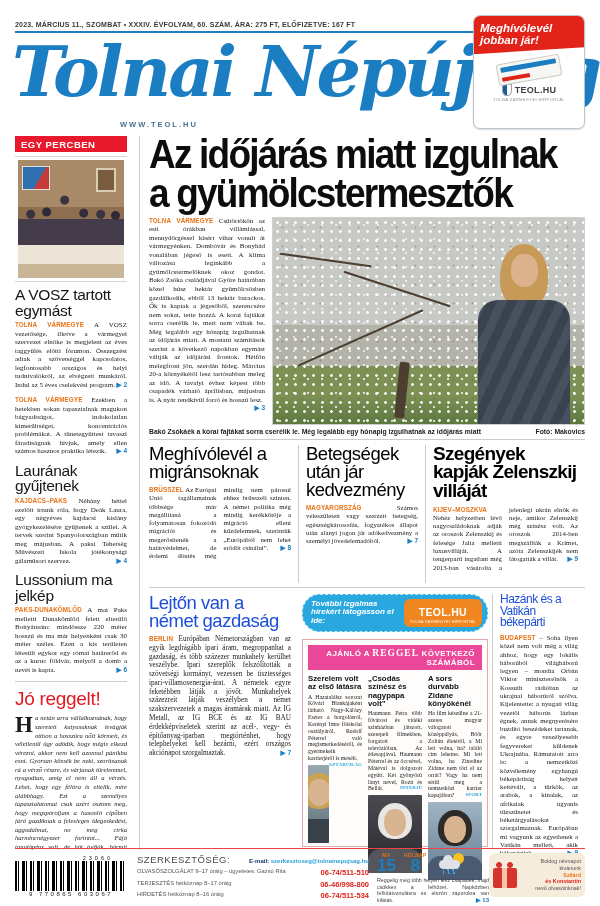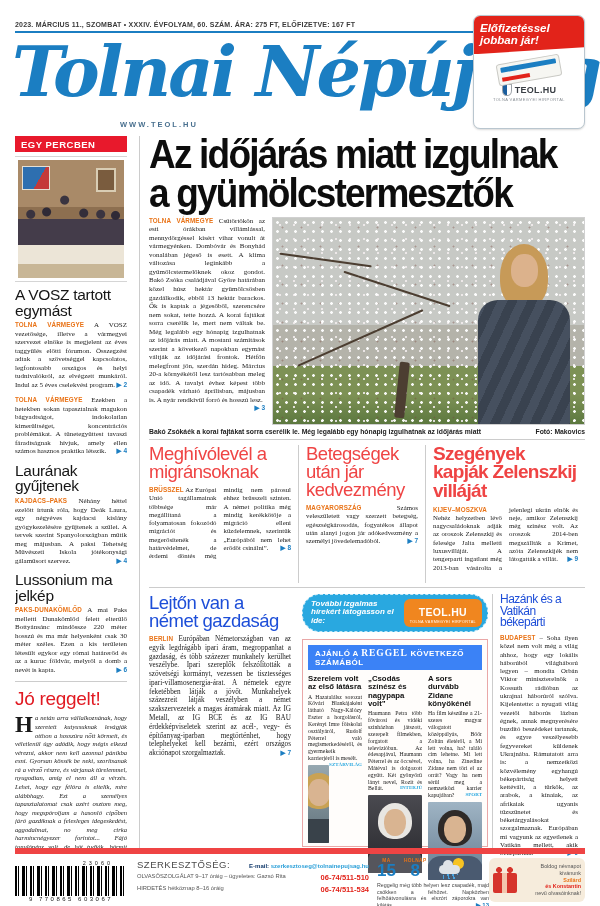--- a/index.html
+++ b/index.html
@@ -78,61 +78,61 @@
   .fig-body{position:absolute;right:14px;top:82px;width:92px;height:126px;border-radius:20px 20px 0 0;
       background:repeating-linear-gradient(115deg,#46505f 0 9px,#39424f 9px 18px)}
   .caption-row{display:flex;justify-content:space-between;gap:8px;font-size:6.8px;font-weight:bold;color:#222;
                padding:3px 0 4px;border-bottom:1px solid #ccc;margin-bottom:5px}
   .credit{white-space:nowrap}
   
   .sec-row{display:flex;height:138px;margin-bottom:4px}
   .sec-col{padding:0 7px;border-left:1px solid #ccc}
   .sec-col:first-child{border-left:none;padding-left:0}
   .c1{flex:0 0 142px}.c2{flex:0 0 112px}.c3{flex:1}
-  .sec-row h3{font-weight:400;font-size:18.5px;line-height:.98;letter-spacing:-.5px;margin:0 0 5px;color:#ef4444}
+  .sec-row h3{font-weight:400;font-size:18.5px;line-height:.98;letter-spacing:-.5px;margin:0 0 5px;color:#000000}
   .c3 h3{font-weight:700;font-size:19px;letter-spacing:-.7px}
   .twocol{column-count:2;column-gap:7px}
   .sec-row .body{font-size:6.8px}
   .main-div{border:none;border-top:1px solid #ccc;margin:0 0 6px}
   
   .bot-row{display:flex;height:254px}
   .bot-col{padding:0 7px;border-left:1px solid #ccc}
   .bot-col:first-child{border-left:none;padding-left:0}
   .g{flex:0 0 142px}.m{flex:0 0 186px;border-left:none;padding:0 4px}.v{flex:1}
   .bot-row h3{font-weight:400;font-size:18.5px;line-height:.98;letter-spacing:-.5px;margin:0 0 5px;color:#1d4ed8}
   .v h3{font-size:12px}
   .g .body{font-size:7.2px}
   .v .body{font-size:6.8px}
   .teol-banner{background:#29a8e0;border-radius:18px;display:flex;align-items:center;gap:4px;
                padding:4px 5px;margin-bottom:7px;border:1px dashed #bfe7f8}
   .teol-text{color:#fff;font-weight:bold;font-style:italic;font-size:8px;line-height:1.1;flex:1;padding-left:3px}
   .teol-logo{background:#f0861f;border-radius:6px;color:#fff;text-align:center;padding:3px 6px;min-width:62px}
   .teol-logo b{font-size:10.5px;letter-spacing:.3px;display:inline-block}
   .teol-logo small{display:block;font-size:3.8px;letter-spacing:.3px;opacity:.95}
   .ajanlo{border:1px solid #e9a7a7;background:#fffdfb;padding:5px;height:196px}
-  .ajanlo-head{background:#3b82f6;color:#fff;text-align:left;font-weight:bold;font-size:8px;
+  .ajanlo-head{background:#ec4899;color:#fff;text-align:right;font-weight:bold;font-size:8px;
                letter-spacing:.4px;padding:3px 7px;margin-bottom:5px}
   .reggel{font-family:"Liberation Serif",serif;font-size:9.5px;letter-spacing:1px}
   .aj-items{display:flex;gap:6px}
   .aj-item{flex:1;min-width:0}
   .aj-item h4{font-size:7.8px;line-height:1.08;margin:0 0 2px;color:#111}
   .aj-item .body{font-size:5.8px;line-height:1.18;margin-bottom:2px}
   .aj-tag{color:#29a8e0;font-size:5px;font-weight:bold;float:right}
   .portrait{height:78px;margin-top:3px;position:relative;overflow:hidden;border-radius:1px}
   .p1{background:linear-gradient(#97a8b0,#5f7079)}
   .p2{background:linear-gradient(#4a4a50,#27272c)}
   .p3{background:linear-gradient(#9fb4c4,#657c90)}
   .hair,.face,.torso{position:absolute;left:50%}
   .hair{top:8px;width:34px;height:36px;margin-left:-17px;border-radius:50% 50% 44% 44%}
   .p1 .hair{background:#c9a254}.p2 .hair{background:#e8e6e2}.p3 .hair{background:#2e2a28}
   .face{top:14px;width:22px;height:27px;margin-left:-11px;border-radius:46%;background:#d9b491}
   .torso{bottom:-6px;width:56px;height:30px;margin-left:-28px;border-radius:14px 14px 0 0}
   .p1 .torso{background:#39424a}.p2 .torso{background:#55555c}.p3 .torso{background:#4a5a70}
   
-  .footer{position:absolute;left:15px;right:15px;bottom:0;height:52px;border-top:6px solid #ef4444;}
+  .footer{position:absolute;left:15px;right:15px;bottom:0;height:52px;border-top:1px solid #ef4444;padding-top:5px}
   .barcode-wrap{position:absolute;left:0;top:6px;width:112px}
   .barcode-top{font-size:5.5px;letter-spacing:3px;text-align:right;padding-right:14px}
   .barcode{height:30px;background:repeating-linear-gradient(90deg,#000 0 2px,#fff 2px 3px,#000 3px 4px,#fff 4px 7px,#000 7px 10px,#fff 10px 11px,#000 11px 12px,#fff 12px 15px)}
   .barcode-num{font-size:6px;letter-spacing:2.5px;text-align:center}
   .editorial{position:absolute;left:122px;top:5px;width:232px}
   .ed-head{display:flex;justify-content:space-between;align-items:baseline;margin-bottom:2px}
   .ed-title{font-size:9.5px;color:#4a4a4a;letter-spacing:.5px}
   .ed-mail{font-size:6px;font-weight:bold;color:#123a6b}
   .ed-mail span{color:#2a9fd8}
   .ed-row{display:flex;justify-content:space-between;font-size:5.8px;color:#555;line-height:1.55}
@@ -167,21 +167,21 @@
 <div class="page">
 
   <div class="header">
     <div class="topline">2023. MÁRCIUS 11., SZOMBAT • XXXIV. ÉVFOLYAM, 60. SZÁM. ÁRA: 275 FT, ELŐFIZETVE: 167 FT</div>
     <div class="bluerule"></div>
     <div class="masthead">Tolnai Népújság</div>
     <div class="site-url">WWW.TEOL.HU</div>
 
     <div class="promo">
       <div class="promo-red">
-        <span>Előfizetéssel</span><br>
+        <span>Meghívólevél</span><br>
         <span>jobban jár!</span>
       </div>
       <div class="mini-paper"></div>
       <div class="promo-logo">
         <span class="shield"></span>
         <b>TEOL.HU</b>
       </div>
       <div class="promo-sub">TOLNA VÁRMEGYEI HÍRPORTÁL</div>
     </div>
   </div>
@@ -352,20 +352,24 @@
         <span class="ed-mail">
           <span style="color:#123a6b">E-mail:</span>
           <span>szerkesztoseg@tolnainepujsag.hu</span>
         </span>
       </div>
       <div class="ed-row">
         <span>OLVASÓSZOLGÁLAT 9–17 óráig – ügyeletes: Gazsó Rita</span>
         <span class="ed-phone">06-74/511-510</span>
       </div>
       <div class="ed-row">
+        <span>TERJESZTÉS hétköznap 8–17 óráig</span>
+        <span class="ed-phone">06-46/998-800</span>
+      </div>
+      <div class="ed-row">
         <span>HIRDETÉS hétköznap 8–16 óráig</span>
         <span class="ed-phone">06-74/511-534</span>
       </div>
     </div>
 
     <div class="weather">
       <div class="w-top">
         <div class="w-block">
           <div class="w-label">MA</div>
           <div class="w-val">15</div>

